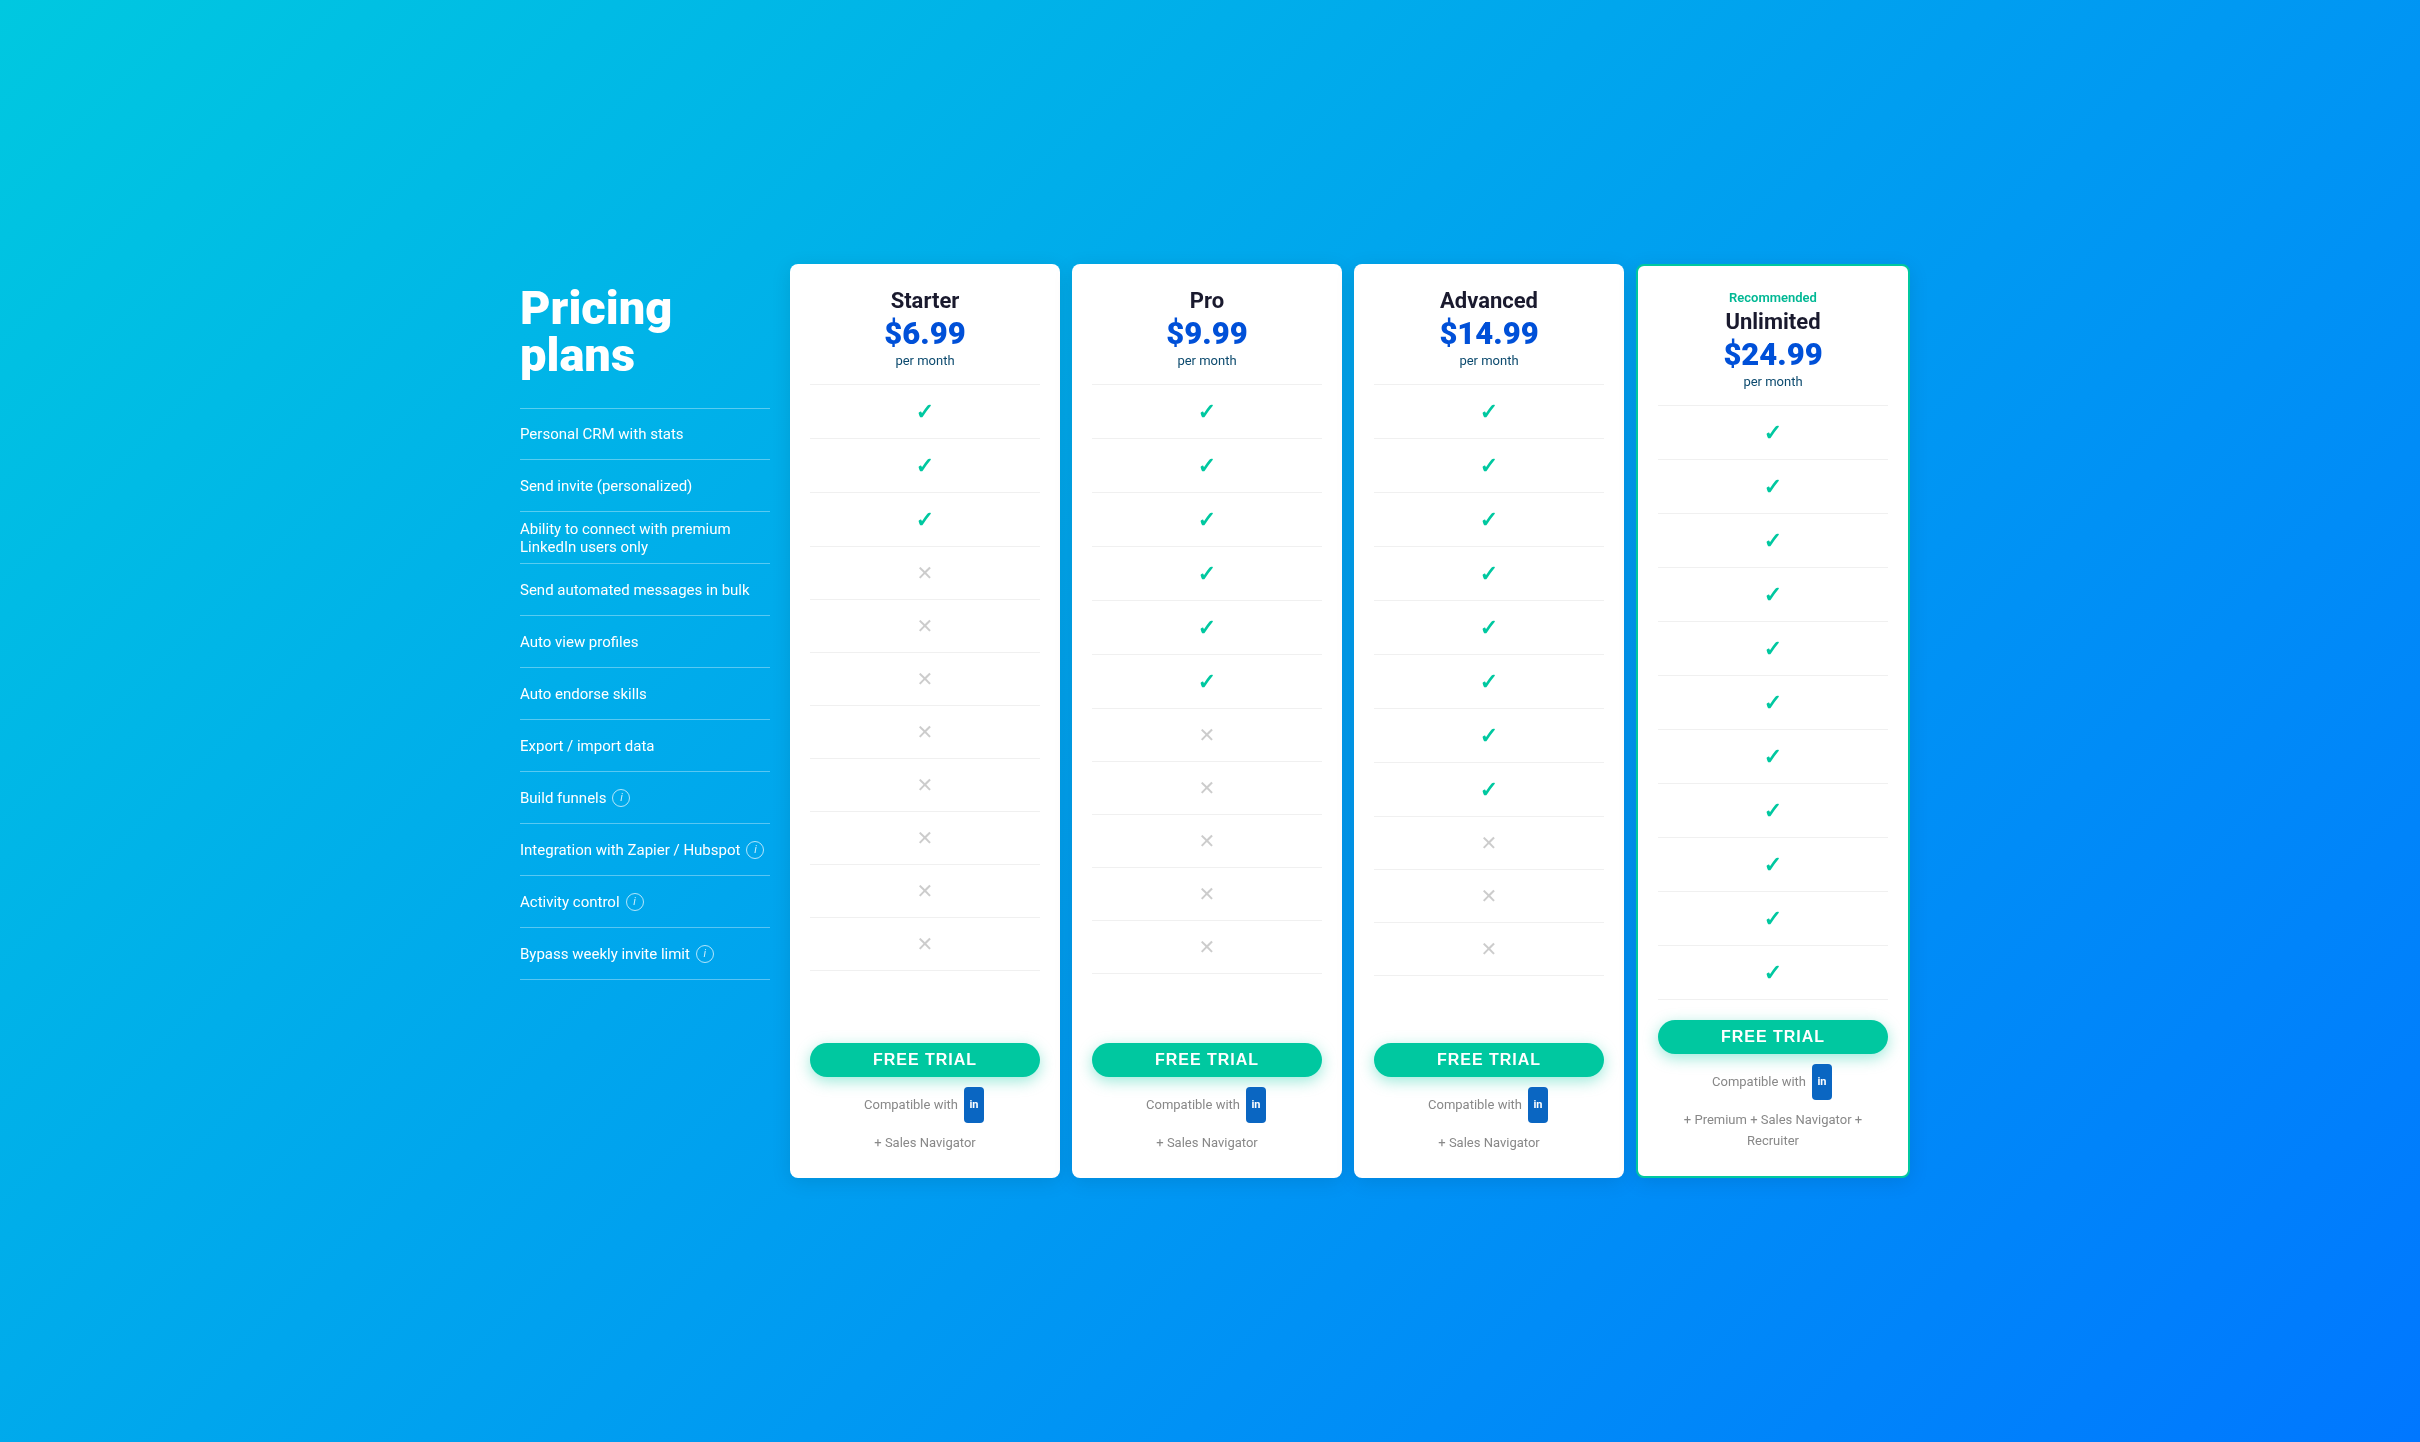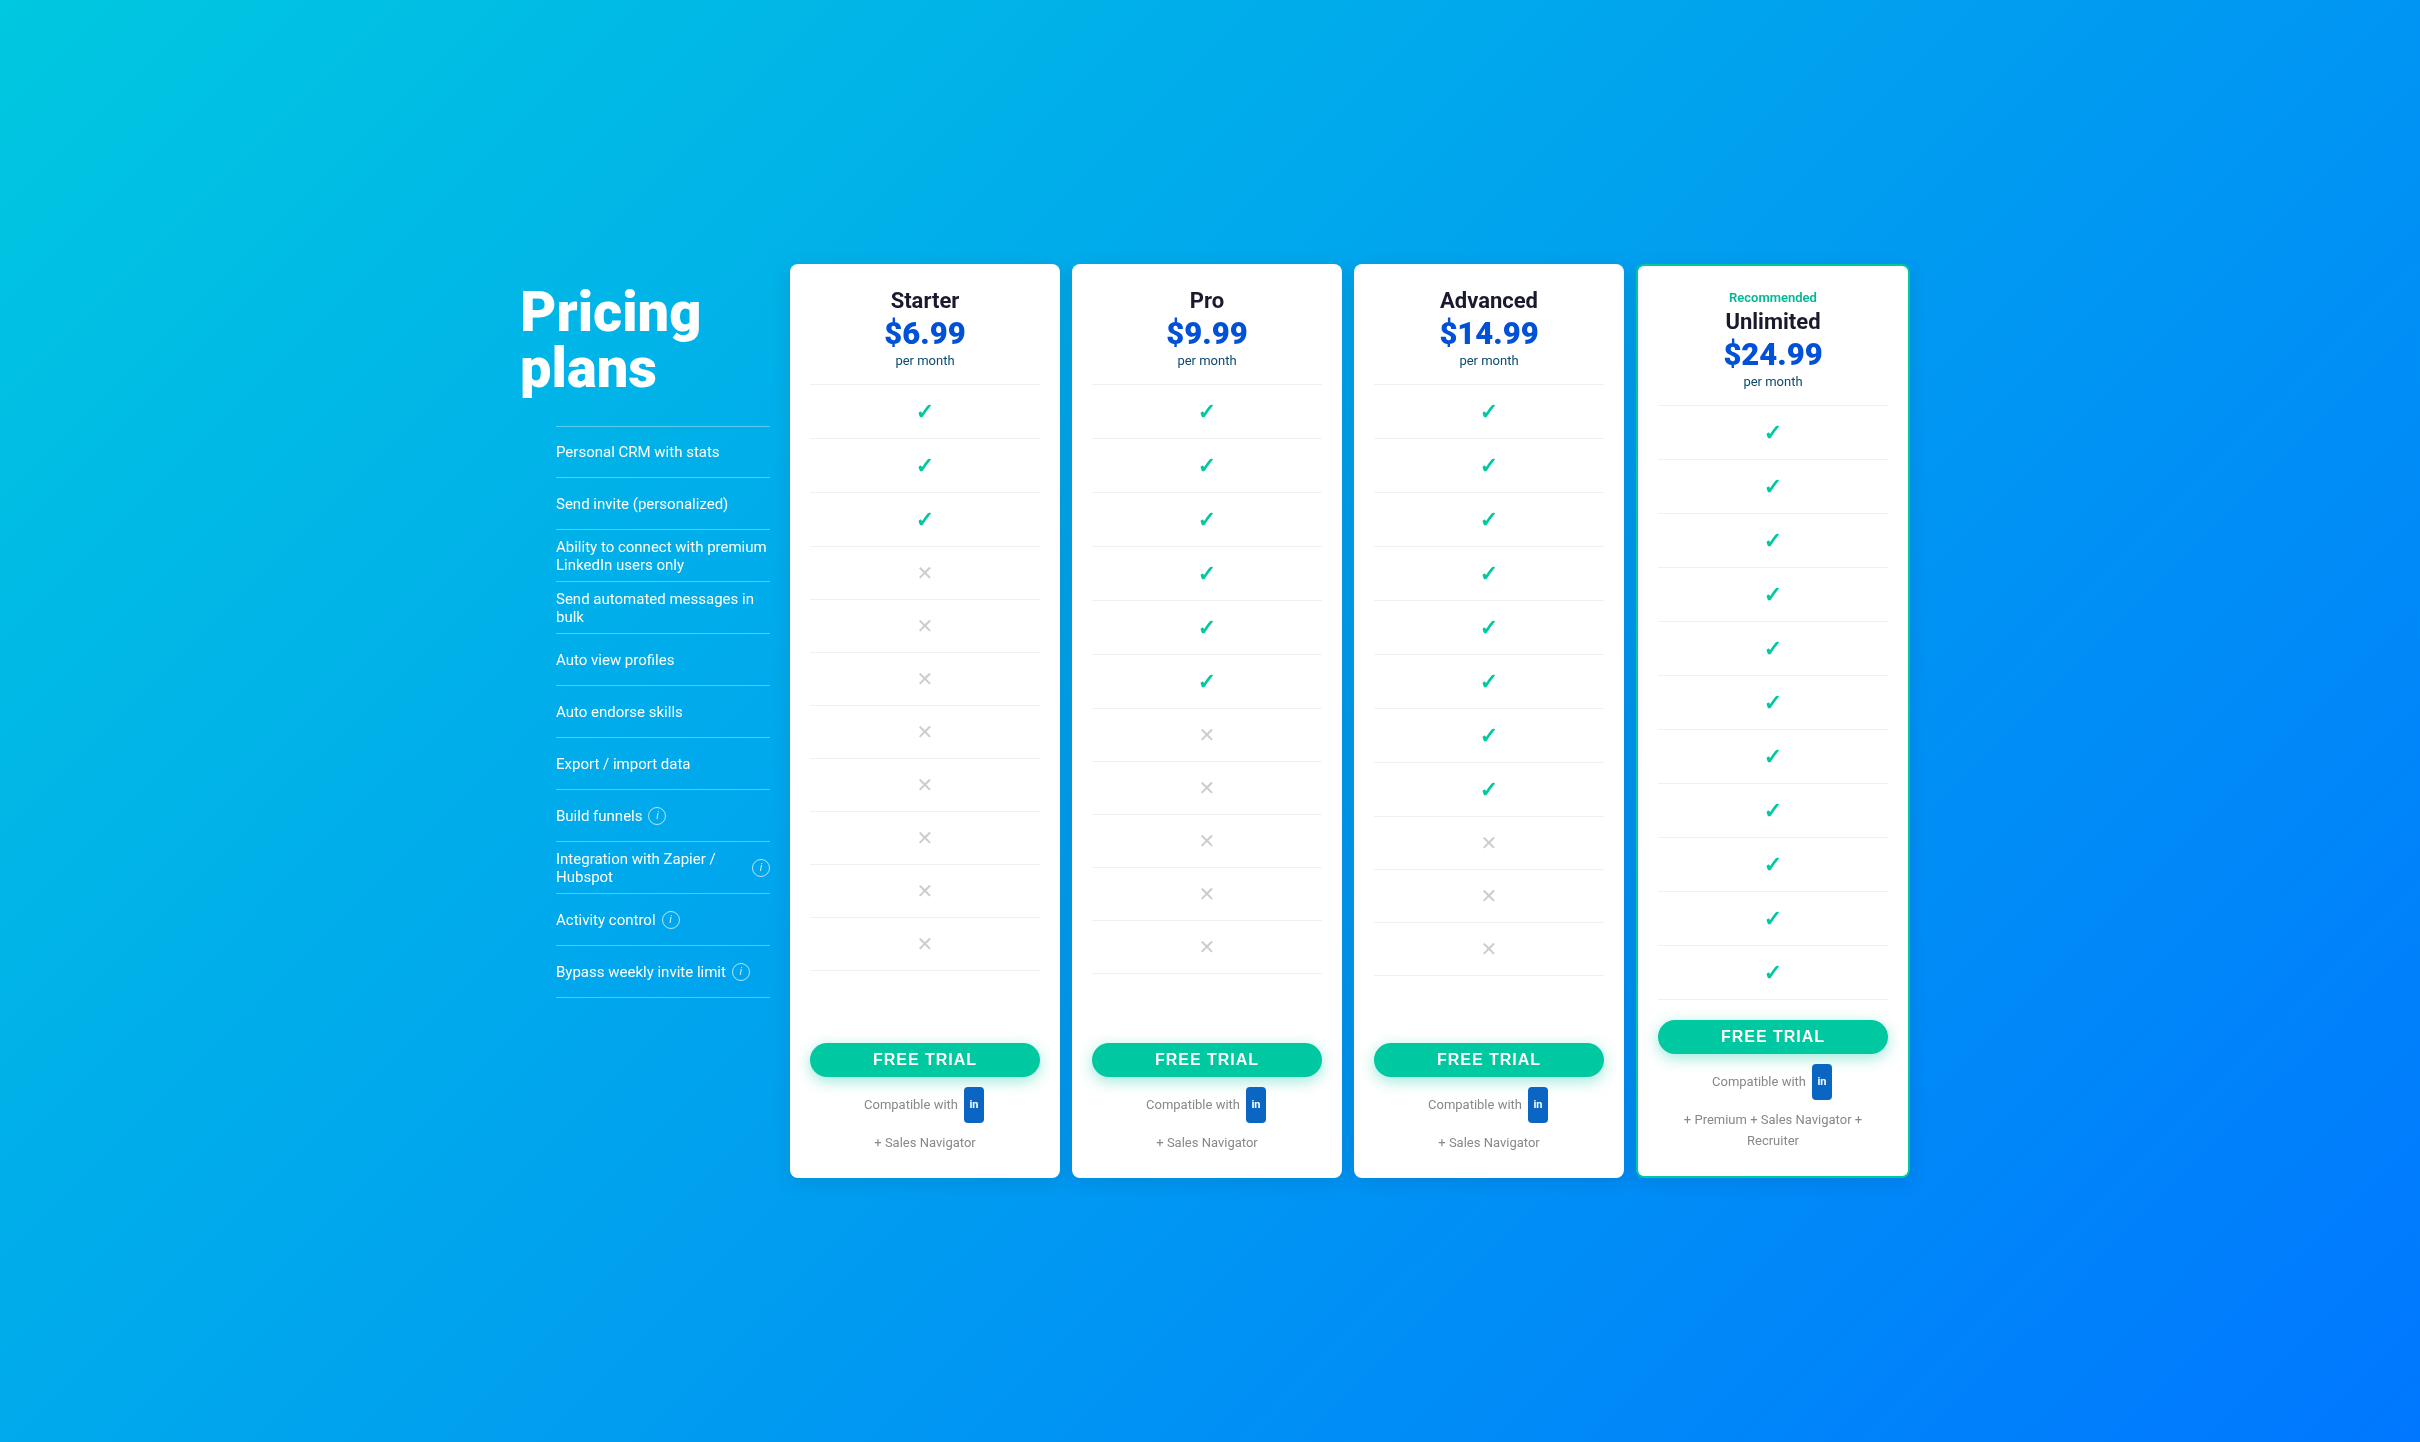--- a/index.html
+++ b/index.html
@@ -18,39 +18,38 @@
       max-width: 1400px;
       gap: 0;
       align-items: flex-start;
     }
     .left-panel {
       width: 280px;
       flex-shrink: 0;
       padding: 20px 20px 20px 10px;
     }
     .pricing-title {
-      font-size: 56px;
+      font-size: 47px;
       font-weight: 900;
       color: white;
       line-height: 1.0;
       margin-bottom: 30px;
     }
     .features-list {
       list-style: none;
     }
     .feature-item {
       color: white;
       font-size: 15px;
       padding: 6px 0;
       border-bottom: 1px solid rgba(255,255,255,0.35);
       display: flex;
       align-items: center;
       gap: 6px;
       min-height: 52px;
-      margin-left: 36px;
     }
     .feature-item:first-child {
       border-top: 1px solid rgba(255,255,255,0.35);
     }
     .info-icon {
       display: inline-flex;
       align-items: center;
       justify-content: center;
       width: 18px;
       height: 18px;

